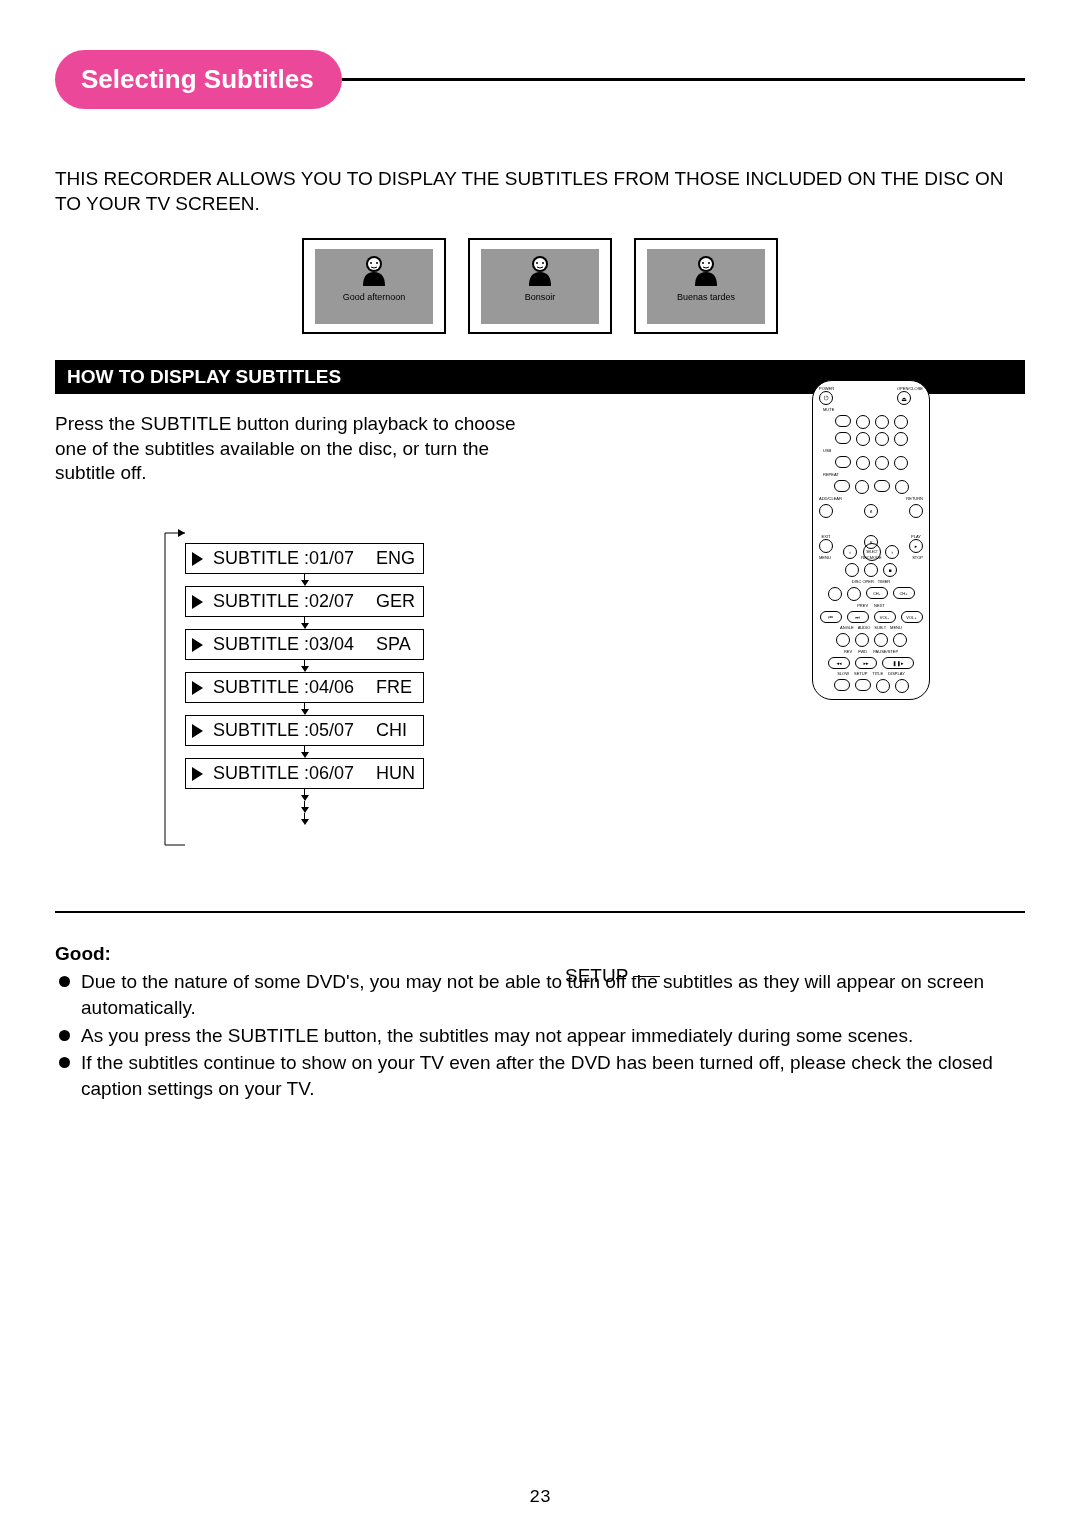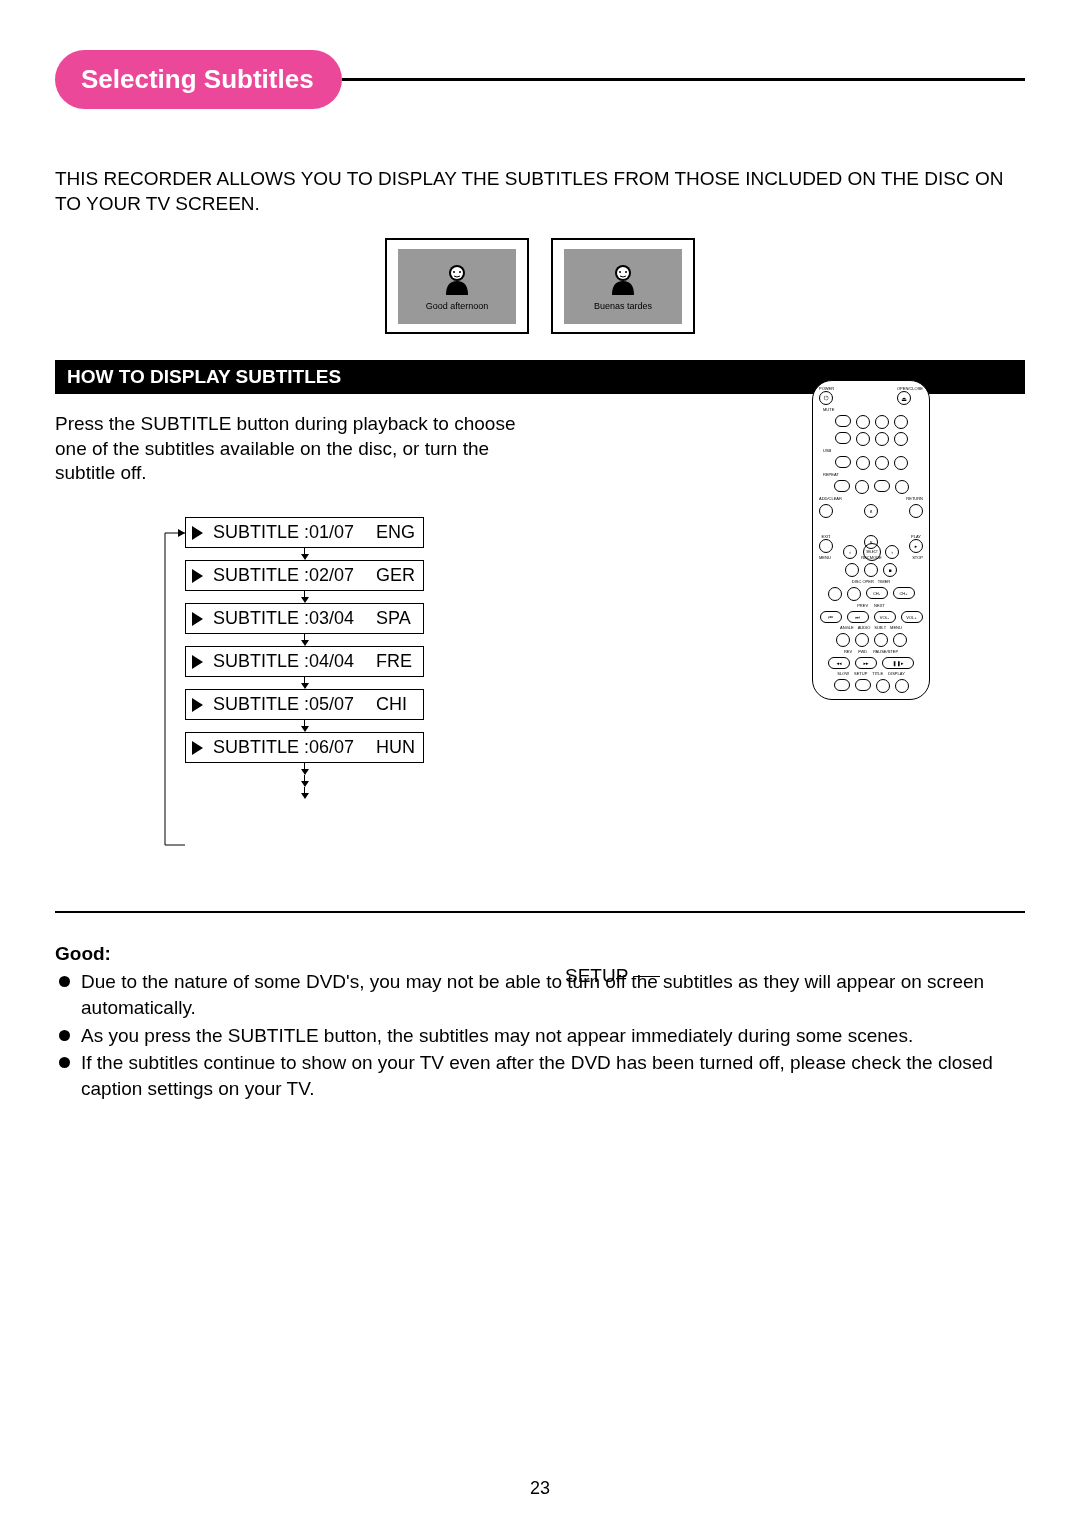--- a/index.html
+++ b/index.html
@@ -50,42 +50,42 @@
     justify-content: center;
     position: relative;
   }
   .tv-inner {
     width: 118px;
     height: 72px;
     background: #999;
     display: flex;
     flex-direction: column;
     align-items: center;
-    justify-content: center;
+    justify-content: flex-start;
     padding-bottom: 3px;
   }
   .tv-face { font-size: 9px; color:#000; margin-top:6px; }
   .head-icon { width:34px; height:34px; margin-top:3px; }
 
   
   .section-bar {
     background: #000;
     color: #fff;
     font-weight: bold;
     font-size: 19px;
     padding: 6px 12px;
     margin-top: 26px;
   }
 
   .step-text { font-size: 19px; margin-top: 18px; max-width: 480px; line-height: 1.28; }
 
   
   .diagram-row {
     display: flex;
-    align-items: flex-start;
+    align-items: center;
     margin-top: 32px;
     margin-left: 70px;
   }
   .sub-list {
     display: flex;
     flex-direction: column;
   }
   .sub-box {
     border: 1px solid #000;
     font-size: 18px;
@@ -180,24 +180,25 @@
   .note-list { margin:0; padding-left: 22px; line-height:1.35; }
   .note-list li { margin-bottom:2px; list-style: none; position:relative; padding-left: 4px;}
   .note-list li::before {
     content:"";
     width:11px; height:11px; background:#000; border-radius:50%;
     position:absolute; left:-18px; top:7px;
   }
 
   .page-num {
     position:absolute;
-    bottom: 28px;
+    bottom: 20px;
     left: 50%;
     transform: translateX(-50%);
     font-size: 18px;
+    font-family: Liberation Mono, monospace;
   }
 </style>
 </head>
 <body>
 
 <div class="title-row">
   <div class="title-pill">Selecting Subtitles</div>
   <div class="title-rule"></div>
 </div>
 
@@ -220,20 +221,33 @@
   <div class="tv">
     <div class="tv-inner">
       <svg class="head-icon" viewBox="0 0 34 34">
           <circle cx="17" cy="12" r="8" fill="#000"></circle>
           <circle cx="17" cy="12" r="6" fill="#fff"></circle>
           <circle cx="14" cy="11" r="1" fill="#000"></circle>
           <circle cx="20" cy="11" r="1" fill="#000"></circle>
           <path d="M14 15 Q17 17 20 15" stroke="#000" stroke-width="1" fill="none"></path>
           <path d="M6 34 Q6 20 17 20 Q28 20 28 34 Z" fill="#000"></path>
         </svg>
+      <div class="tv-face">Bonsoir</div>
+    </div>
+  </div>
+  <div class="tv">
+    <div class="tv-inner">
+      <svg class="head-icon" viewBox="0 0 34 34">
+          <circle cx="17" cy="12" r="8" fill="#000"></circle>
+          <circle cx="17" cy="12" r="6" fill="#fff"></circle>
+          <circle cx="14" cy="11" r="1" fill="#000"></circle>
+          <circle cx="20" cy="11" r="1" fill="#000"></circle>
+          <path d="M14 15 Q17 17 20 15" stroke="#000" stroke-width="1" fill="none"></path>
+          <path d="M6 34 Q6 20 17 20 Q28 20 28 34 Z" fill="#000"></path>
+        </svg>
       <div class="tv-face">Buenas tardes</div>
     </div>
   </div>
 </div>
 
 <div class="section-bar">HOW TO DISPLAY SUBTITLES</div>
 
 <div class="step-text">Press the SUBTITLE button during playback to choose one of the subtitles available on the disc, or turn the subtitle off.</div>
 
 <div class="diagram-row" style="position:relative;">
@@ -246,21 +260,21 @@
     <line x1="40" y1="328" x2="180" y2="328" stroke="#000" stroke-width="1"></line>
   </svg>
 
   <div class="sub-list">
     <div class="sub-box"><span class="play-tri"></span><span>SUBTITLE :01/07</span>&nbsp;&nbsp;<span>ENG</span></div>
     <div class="down-arrow"></div>
     <div class="sub-box"><span class="play-tri"></span><span>SUBTITLE :02/07</span>&nbsp;&nbsp;<span>GER</span></div>
     <div class="down-arrow"></div>
     <div class="sub-box"><span class="play-tri"></span><span>SUBTITLE :03/04</span>&nbsp;&nbsp;<span>SPA</span></div>
     <div class="down-arrow"></div>
-    <div class="sub-box"><span class="play-tri"></span><span>SUBTITLE :04/04</span>&nbsp;&nbsp;<span>FRE</span></div>
+    <div class="sub-box"><span class="play-tri"></span><span>SUBTITLE :04/06</span>&nbsp;&nbsp;<span>FRE</span></div>
     <div class="down-arrow"></div>
     <div class="sub-box"><span class="play-tri"></span><span>SUBTITLE :05/07</span>&nbsp;&nbsp;<span>CHI</span></div>
     <div class="down-arrow"></div>
     <div class="sub-box"><span class="play-tri"></span><span>SUBTITLE :06/07</span>&nbsp;&nbsp;<span>HUN</span></div>
     <div class="down-arrow"></div>
     <div class="down-arrow"></div>
     <div class="down-arrow"></div>
   </div>
 
   <div class="setup-label-col" style="position:absolute; left:440px; top:230px;">

